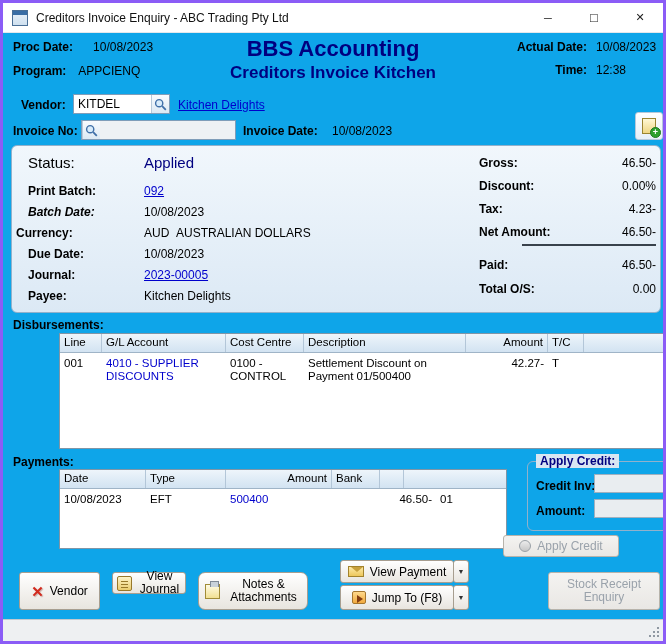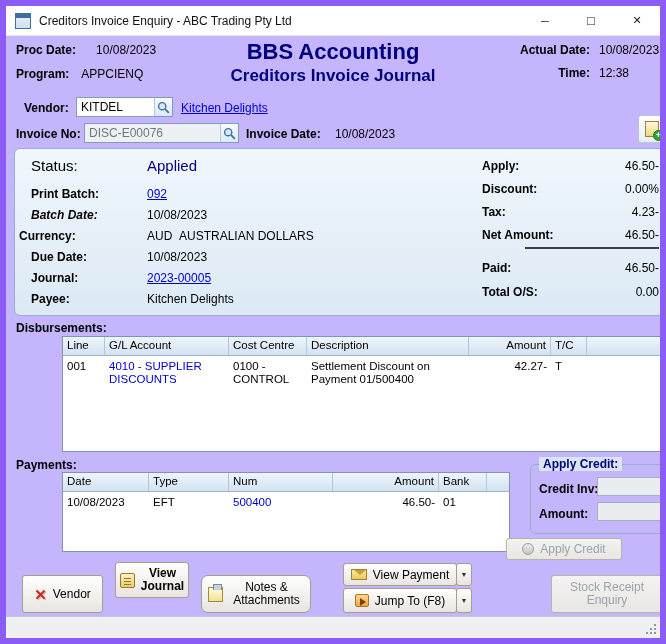--- a/index.html
+++ b/index.html
@@ -1,17 +1,17 @@
 <!DOCTYPE html>
 <html><head>
 <meta charset="utf-8">
 <style>
   *{box-sizing:border-box;margin:0;padding:0;}
   body{width:666px;height:644px;font-family:"Liberation Sans",sans-serif;font-size:12px;color:#000;}
-  .window{position:relative;width:666px;height:644px;border:6px solid #8b5cf6;background:#c4b5fd;overflow:hidden;}
+  .window{position:relative;width:666px;height:644px;border:3px solid #8b5cf6;background:#0ea5e9;overflow:hidden;}
   .abs{position:absolute;}
   .lbl{font-weight:bold;}
   .link{color:#0000cc;text-decoration:underline;cursor:pointer;}
   .navy{color:#000080;}
 
   
   .titlebar{position:absolute;left:0;top:0;right:0;height:30px;background:#ffffff;display:flex;align-items:center;border-bottom:1px solid #e4e8ec;}
   .app-ico{width:16px;height:16px;margin:0 8px 0 9px;border:1px solid #4a6f96;background:linear-gradient(#eaf2fa,#cfe0ef);position:relative;flex:none;}
   .app-ico::before{content:"";position:absolute;left:0;right:0;top:0;height:4px;background:#3a6ea5;}
   .wtitle{font-size:12px;color:#111;}
@@ -98,21 +98,21 @@
 
   <div class="abs" style="left:10px;top:37px;display:flex;gap:20px;">
     <span class="lbl">Proc Date:</span>
     <span>10/08/2023</span>
   </div>
   <div class="abs" style="left:10px;top:61px;display:flex;gap:8px;">
     <span class="lbl">Program:</span>
     <span style="margin-left:4px;">APPCIENQ</span>
   </div>
   <div class="h-title" style="top:33px;font-size:22px;">BBS Accounting</div>
-  <div class="h-title" style="top:60px;font-size:17px;">Creditors Invoice Journal</div>
+  <div class="h-title" style="top:60px;font-size:17px;">Creditors Invoice Kitchen</div>
   <div class="abs" style="left:505px;top:37px;width:150px;">
     <div class="hrow">
       <span class="hl">Actual Date:</span>
       <span class="hv">10/08/2023</span>
     </div>
     <div class="hrow">
       <span class="hl">Time:</span>
       <span class="hv">12:38</span>
     </div>
   </div>
@@ -124,21 +124,20 @@
       <svg class="abs0" width="13" height="13" viewBox="0 0 13 13">
           <circle cx="5.2" cy="5.2" r="3.6" fill="#d8ecfb" stroke="#3f6fa8" stroke-width="1.4"></circle>
           <line x1="8.2" y1="8.2" x2="11.8" y2="11.8" stroke="#3f6fa8" stroke-width="1.8"></line>
         </svg>
     </button>
   </div>
   <a class="abs link" style="left:175px;top:95px;">Kitchen Delights</a>
 
   <span class="abs lbl" style="left:10px;top:121px;">Invoice No:</span>
   <div class="field ro" style="left:78px;top:117px;width:155px;height:20px;">
-    <input readonly="" value="DISC-E00076" style="">
     <button class="magbtn">
       <svg width="13" height="13" viewBox="0 0 13 13">
           <circle cx="5.2" cy="5.2" r="3.6" fill="#d8ecfb" stroke="#3f6fa8" stroke-width="1.4"></circle>
           <line x1="8.2" y1="8.2" x2="11.8" y2="11.8" stroke="#3f6fa8" stroke-width="1.8"></line>
         </svg>
     </button>
   </div>
   <span class="abs lbl" style="left:240px;top:121px;">Invoice Date:</span>
   <span class="abs" style="left:329px;top:121px;">10/08/2023</span>
   <button class="iconbtn" style="left:632px;top:109px;width:28px;height:28px;">
@@ -163,21 +162,21 @@
 
     <span class="abs lbl" style="left:16px;top:101px;">Due Date:</span>
     <span class="abs" style="left:132px;top:101px;">10/08/2023</span>
 
     <span class="abs lbl" style="left:16px;top:122px;">Journal:</span>
     <a class="abs link" style="left:132px;top:122px;">2023-00005</a>
 
     <span class="abs lbl" style="left:16px;top:143px;">Payee:</span>
     <span class="abs" style="left:132px;top:143px;">Kitchen Delights</span>
 
-    <span class="abs lbl" style="left:467px;top:10px;">Apply:</span>
+    <span class="abs lbl" style="left:467px;top:10px;">Gross:</span>
     <span class="rval" style="left:534px;top:10px;">46.50-</span>
 
     <span class="abs lbl" style="left:467px;top:33px;">Discount:</span>
     <span class="rval" style="left:534px;top:33px;">0.00%</span>
 
     <span class="abs lbl" style="left:467px;top:56px;">Tax:</span>
     <span class="rval" style="left:534px;top:56px;">4.23-</span>
 
     <span class="abs lbl" style="left:467px;top:79px;">Net Amount:</span>
     <span class="rval" style="left:534px;top:79px;">46.50-</span>
@@ -210,21 +209,20 @@
       <span class="c" style="width:36px;">T</span>
       <span class="c r" style="width:126px;">4.23-</span>
     </div>
   </div>
 
   <span class="abs lbl" style="left:10px;top:452px;">Payments:</span>
   <div class="grid" style="left:8px;top:466px;width:448px;height:80px;">
     <div class="ghead">
       <span class="c" style="width:86px;">Date</span>
       <span class="c" style="width:80px;">Type</span>
-      <span class="c" style="width:104px;">Num</span>
       <span class="c r" style="width:106px;">Amount</span>
       <span class="c" style="width:48px;">Bank</span>
       <span class="c" style="width:24px;"></span>
     </div>
     <div class="grow">
       <span class="c" style="width:86px;">10/08/2023</span>
       <span class="c" style="width:80px;">EFT</span>
       <span class="c" style="width:104px;"><a class="link" style="text-decoration:none;">500400</a></span>
       <span class="c r" style="width:106px;">46.50-</span>
       <span class="c" style="width:48px;">01</span>
@@ -251,21 +249,21 @@
   <button class="btn dis" style="left:500px;top:532px;width:116px;height:22px;">
     <span class="credit-ico"></span>
     <span>Apply Credit</span>
   </button>
 
   <button class="btn" style="left:16px;top:569px;width:81px;height:38px;">
     <span class="close-x">✕</span>
     <span>Vendor</span>
   </button>
 
-  <button class="btn" style="left:109px;top:556px;width:74px;height:36px;font-weight:bold;">
+  <button class="btn" style="left:109px;top:569px;width:74px;height:22px;">
     <span class="journal-ico"></span>
     <span class="two" style="width:44px;">View Journal</span>
   </button>
 
   <button class="btn" style="left:195px;top:569px;width:110px;height:38px;border-radius:7px;">
     <span class="notes-ico"></span>
     <span class="two" style="width:76px;">Notes &amp; Attachments</span>
   </button>
 
   <button class="btn" style="left:337px;top:557px;width:114px;height:23px;">

